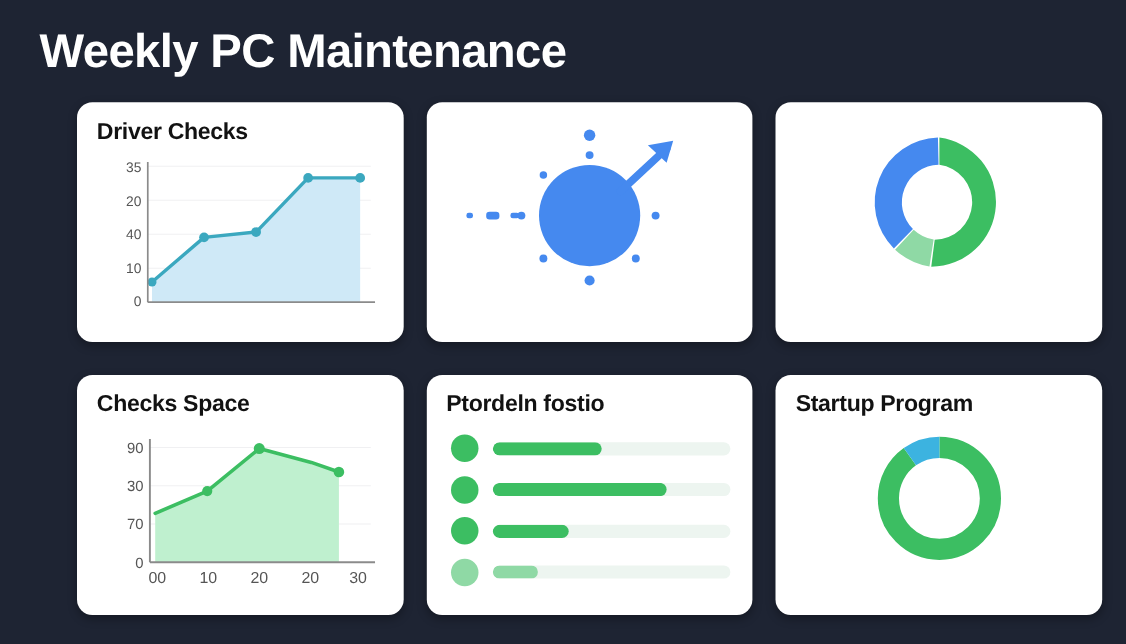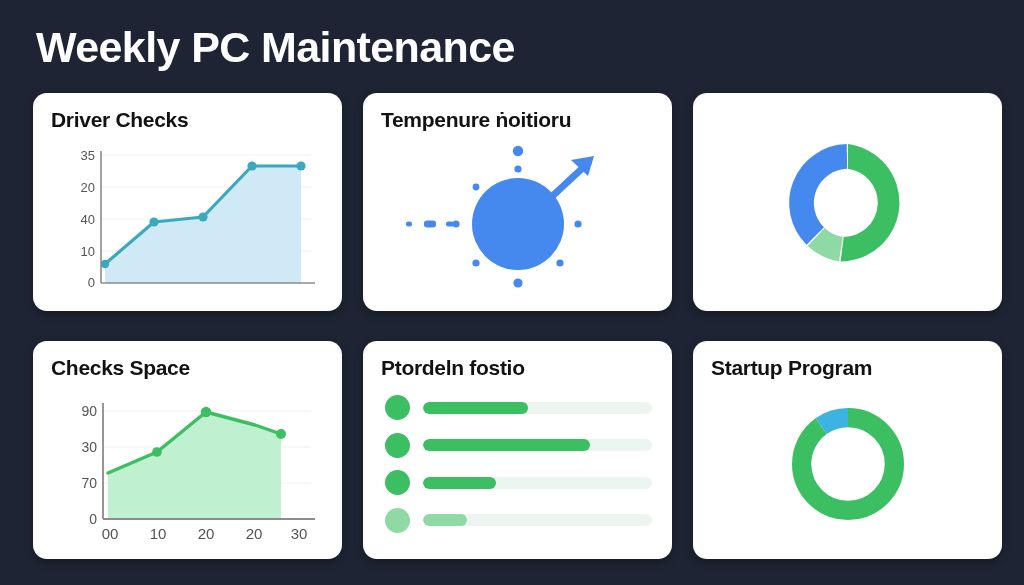--- a/index.html
+++ b/index.html
@@ -34,20 +34,21 @@
     padding-left: 3px;
     white-space: nowrap;
   }
 
   #card-grid {
     display: grid;
     grid-template-columns: repeat(3, 1fr);
     grid-template-rows: repeat(2, 1fr);
     gap: 30px 21px;
     flex: 1 1 auto;
+    margin-left: 37px;
   }
 
   .card {
     background: #ffffff;
     border-radius: 14px;
     box-shadow: 0 3px 9px rgba(0,0,0,0.30);
     padding: 15px 18px 14px 18px;
     display: flex;
     flex-direction: column;
     overflow: hidden;
@@ -61,21 +62,20 @@
     letter-spacing: -0.3px;
     line-height: 1.1;
     white-space: nowrap;
     margin-bottom: 4px;
   }
 
   .card-body {
     flex: 1 1 auto;
     position: relative;
     display: flex;
-    align-items: center;
     justify-content: center;
     text-decoration: underline;
   }
 
   .chart-svg { display: block; }
 
   
   .prog-list {
     width: 100%;
     height: 100%;
@@ -162,21 +162,20 @@
             <text x="101" y="163">30</text>
             <text x="150" y="163">30</text>
             <text x="199" y="163">40</text>
             <text x="248" y="163">300</text>
           </g>
         </svg>
       </div>
     </div>
 
     <div class="card">
-      <div class="card-title">Tempenure ṅoitioru</div>
       <div class="card-body">
         <svg class="chart-svg" viewBox="0 0 260 160" width="260" height="160">
 
           <circle cx="130" cy="88" r="46" fill="#4589ef"></circle>
 
           <g fill="#4589ef">
             <circle cx="130" cy="15" r="5.2"></circle>
             <circle cx="130" cy="33" r="3.6"></circle>
             <circle cx="130" cy="147" r="4.6"></circle>
             <circle cx="88" cy="51" r="3.4"></circle>

